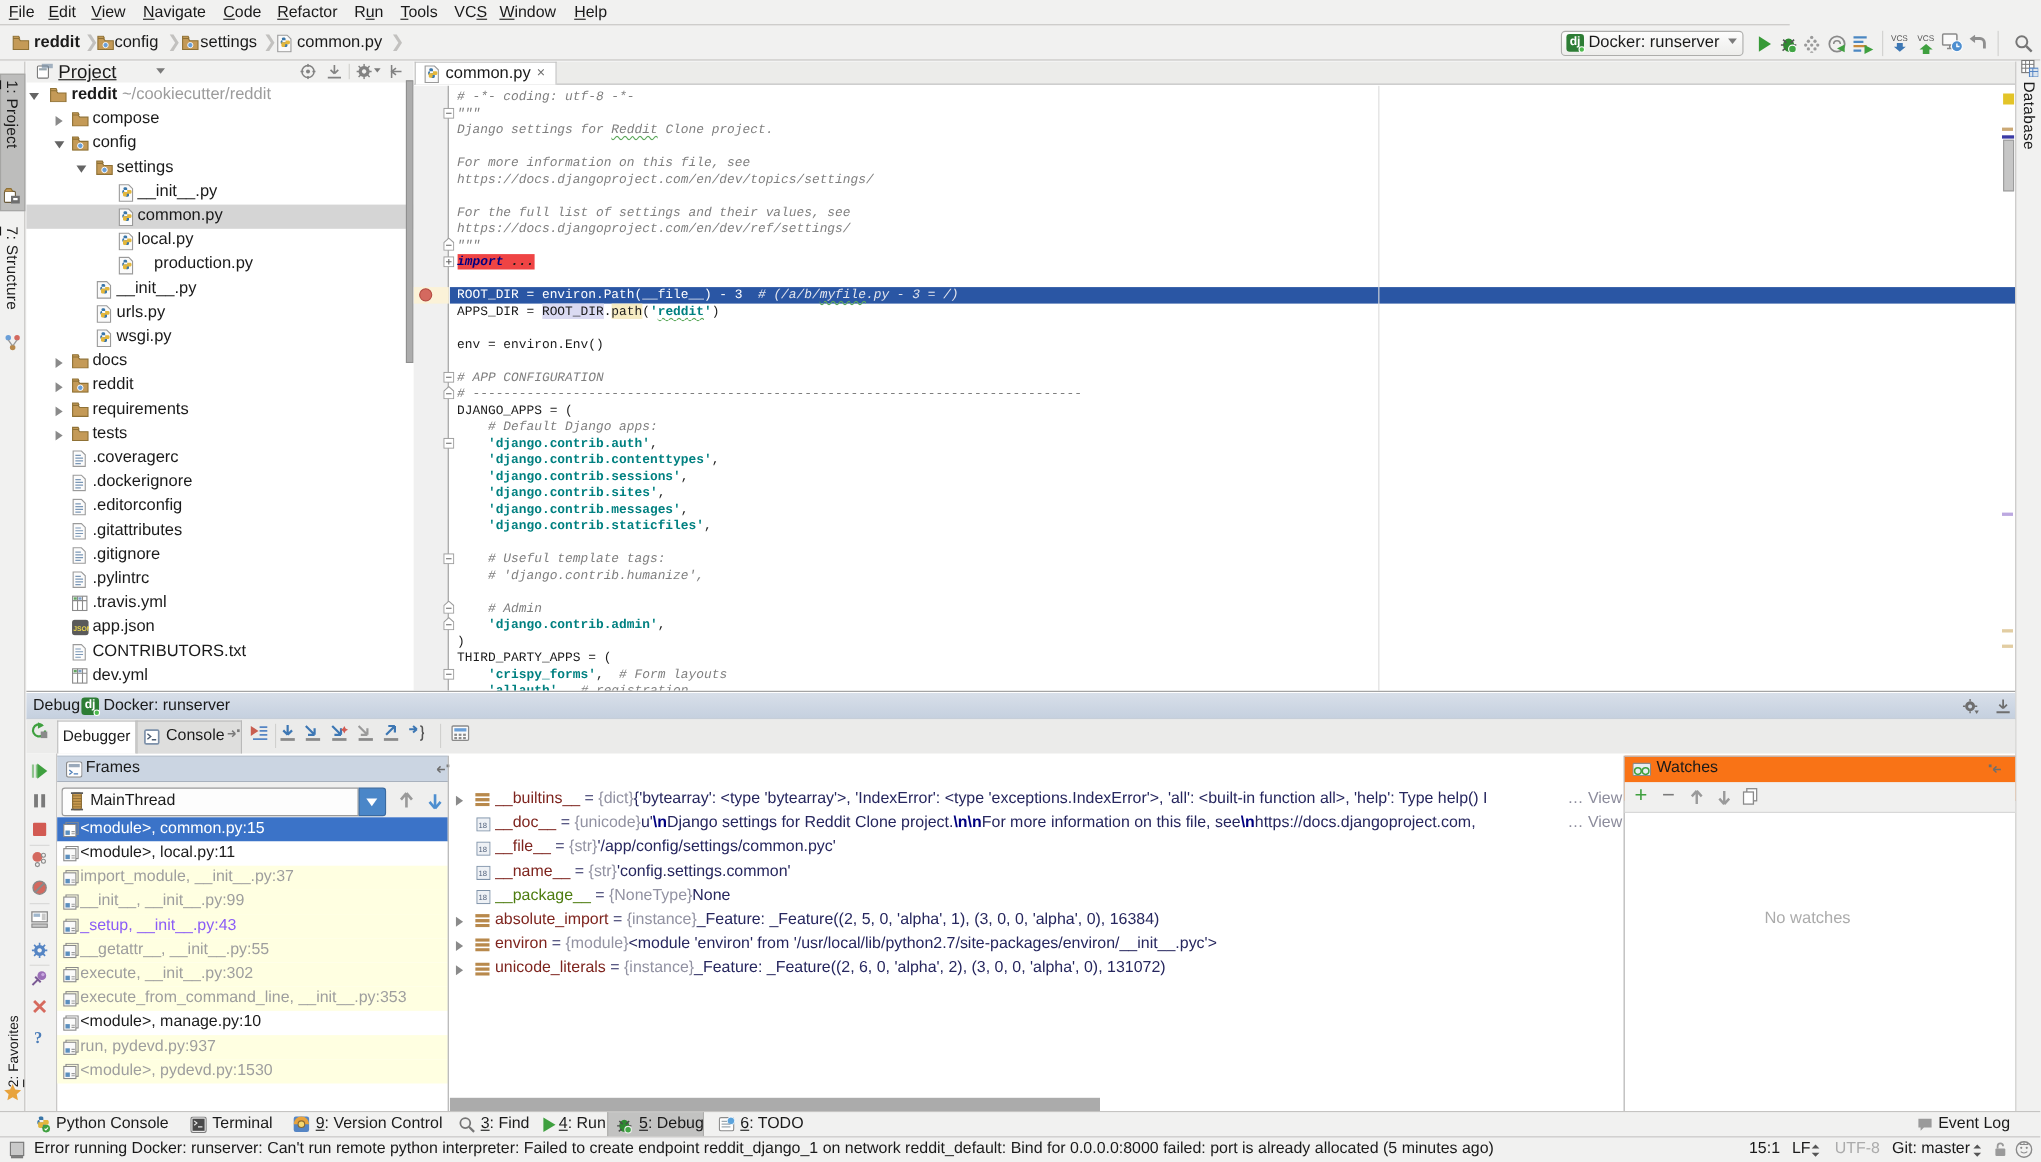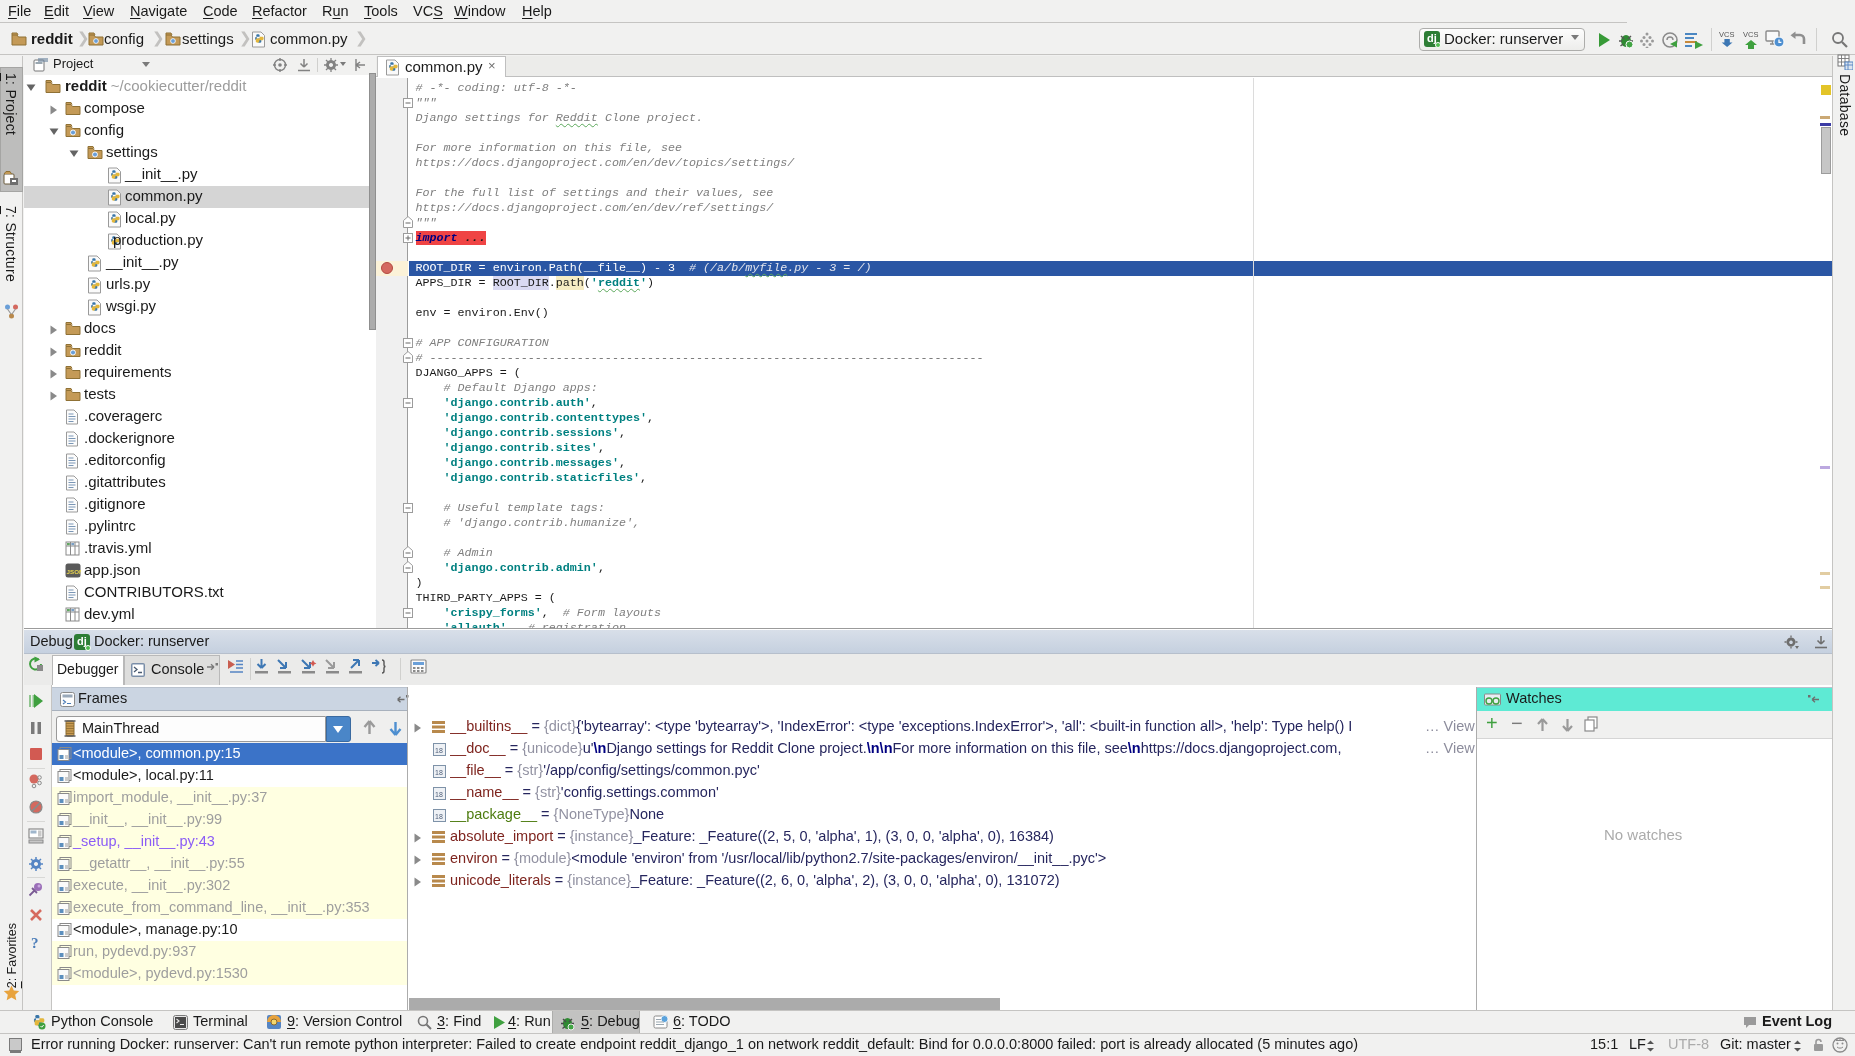--- a/index.html
+++ b/index.html
@@ -150,21 +150,21 @@
 </div>
 
 <div class="abs" id="projpanel" style="left:24px;top:56px;width:352px;height:572px;background:#FFFFFF;">
 
   <div class="abs" style="left:0;top:0;width:352px;height:19px;background:#F1F1F0;">
     <svg class="abs" style="left:9px;top:1px;" width="16" height="16" viewBox="0 0 16 16">
         <rect x="1" y="3" width="10" height="11" rx="1" fill="#FFF" stroke="#777"></rect>
         <rect x="2.5" y="5" width="7" height="2" fill="#9AA7B0"></rect>
         <rect x="5" y="1" width="10" height="4" fill="#6E87A0" opacity="0.6"></rect>
       </svg>
-    <span class="abs" style="left:29px;top:0px;font-size:13px;">Project</span>
+    <span class="abs" style="left:29px;top:0px;font-size:17px;text-decoration:underline;">Project</span>
     <span class="abs" style="left:118px;top:6px;width:0;height:0;border-left:4px solid transparent;border-right:4px solid transparent;border-top:5px solid #7A7A7A;"></span>
     <svg class="abs" style="left:249px;top:2px;" width="14" height="14" viewBox="0 0 14 14">
         <circle cx="7" cy="7" r="5.5" fill="none" stroke="#828282" stroke-width="1.4"></circle>
         <circle cx="7" cy="7" r="1.8" fill="#828282"></circle>
         <path d="M7 0 v3 M7 11 v3 M0 7 h3 M11 7 h3" stroke="#828282" stroke-width="1.4"></path>
       </svg>
     <svg class="abs" style="left:273px;top:2px;" width="14" height="14" viewBox="0 0 14 14">
         <path d="M7 1 v8 M7 9 l-3.5-3.5 M7 9 l3.5-3.5" stroke="#828282" stroke-width="1.5" fill="none"></path>
         <path d="M1 12.5 h12" stroke="#828282" stroke-width="1.5"></path>
       </svg>
@@ -226,21 +226,21 @@
       <path d="M1.5 1 h8.5 l3.5 3.5 V16 H1.5 z" fill="#FAFAFA" stroke="#9A9A9A"></path>
       <path d="M5.2 4.2 c0-1.4 3.4-1.4 3.4 0 v1.5 h-3.4 c-1.4 0-1.4 3.4 0 3.4 h1.2 v-1.6 h3.9 v3.2 c0 1.5-3.5 1.5-3.5 0" fill="#3A76A8"></path>
       <path d="M9.9 5.8 h-1.3 v1.7 h-3.8 v3.1 c0 1.5 3.5 1.5 3.5 0 v-1.4 h3.3 c1.4 0 1.4-3.4 0-3.4" fill="#E3B73C"></path>
     </svg>
     <span class="abs" style="left:101px;top:153px;font-size:15px;white-space:pre;">local.py</span>
     <svg class="abs" style="left:83px;top:177px;" width="15" height="17" viewBox="0 0 15 17">
       <path d="M1.5 1 h8.5 l3.5 3.5 V16 H1.5 z" fill="#FAFAFA" stroke="#9A9A9A"></path>
       <path d="M5.2 4.2 c0-1.4 3.4-1.4 3.4 0 v1.5 h-3.4 c-1.4 0-1.4 3.4 0 3.4 h1.2 v-1.6 h3.9 v3.2 c0 1.5-3.5 1.5-3.5 0" fill="#3A76A8"></path>
       <path d="M9.9 5.8 h-1.3 v1.7 h-3.8 v3.1 c0 1.5 3.5 1.5 3.5 0 v-1.4 h3.3 c1.4 0 1.4-3.4 0-3.4" fill="#E3B73C"></path>
     </svg>
-    <span class="abs" style="left:89px;top:175px;font-size:15px;white-space:pre;text-align:center;">production.py</span>
+    <span class="abs" style="left:116px;top:175px;font-size:15px;white-space:pre;text-align:center;">production.py</span>
     <svg class="abs" style="left:63px;top:199px;" width="15" height="17" viewBox="0 0 15 17">
       <path d="M1.5 1 h8.5 l3.5 3.5 V16 H1.5 z" fill="#FAFAFA" stroke="#9A9A9A"></path>
       <path d="M5.2 4.2 c0-1.4 3.4-1.4 3.4 0 v1.5 h-3.4 c-1.4 0-1.4 3.4 0 3.4 h1.2 v-1.6 h3.9 v3.2 c0 1.5-3.5 1.5-3.5 0" fill="#3A76A8"></path>
       <path d="M9.9 5.8 h-1.3 v1.7 h-3.8 v3.1 c0 1.5 3.5 1.5 3.5 0 v-1.4 h3.3 c1.4 0 1.4-3.4 0-3.4" fill="#E3B73C"></path>
     </svg>
     <span class="abs" style="left:82px;top:197px;font-size:15px;white-space:pre;">__init__.py</span>
     <svg class="abs" style="left:63px;top:221px;" width="15" height="17" viewBox="0 0 15 17">
       <path d="M1.5 1 h8.5 l3.5 3.5 V16 H1.5 z" fill="#FAFAFA" stroke="#9A9A9A"></path>
       <path d="M5.2 4.2 c0-1.4 3.4-1.4 3.4 0 v1.5 h-3.4 c-1.4 0-1.4 3.4 0 3.4 h1.2 v-1.6 h3.9 v3.2 c0 1.5-3.5 1.5-3.5 0" fill="#3A76A8"></path>
       <path d="M9.9 5.8 h-1.3 v1.7 h-3.8 v3.1 c0 1.5 3.5 1.5 3.5 0 v-1.4 h3.3 c1.4 0 1.4-3.4 0-3.4" fill="#E3B73C"></path>
@@ -773,21 +773,21 @@
         <rect x="0" y="0" width="13" height="3"></rect>
         <rect x="0" y="4.5" width="13" height="3"></rect>
         <rect x="0" y="9" width="13" height="3"></rect>
       </g>
     </svg>
   <span class="abs" style="left:426px;top:243px;font-size:14.5px;color:#26265E;white-space:pre;max-width:1020px;overflow:hidden;"><span style="color:#7E241E;">unicode_literals</span> = <span style="color:#9292A2;">{instance}</span>_Feature: _Feature((2, 6, 0, 'alpha', 2), (3, 0, 0, 'alpha', 0), 131072)</span>
 
   <div class="abs" style="left:385px;top:369px;width:591px;height:12px;background:#ABABAB;"></div>
 
   <span class="abs" style="left:1452px;top:58px;width:1px;height:324px;background:#ACACAC;"></span>
-  <div class="abs" style="left:1453px;top:58px;width:355px;height:41px;background:#5eead4;border-top:1px solid #B9C2CE;border-bottom:1px solid #A8B1BD;">
+  <div class="abs" style="left:1453px;top:58px;width:355px;height:41px;background:#f97316;border-top:1px solid #B9C2CE;border-bottom:1px solid #A8B1BD;">
     <svg class="abs" style="left:7px;top:4px;" width="17" height="15" viewBox="0 0 17 15">
         <rect x="0.5" y="2" width="16" height="11" rx="1" fill="#E8EDF2" stroke="#8A8A8A"></rect>
         <circle cx="5" cy="9" r="3" fill="none" stroke="#3FA03F" stroke-width="1.4"></circle>
         <circle cx="12" cy="9" r="3" fill="none" stroke="#3FA03F" stroke-width="1.4"></circle>
         <path d="M8 9 h1" stroke="#3FA03F"></path>
       </svg>
     <span class="abs" style="left:29px;top:2px;font-size:14.5px;">Watches</span>
     <svg class="abs" style="left:330px;top:6px;" width="13" height="11" viewBox="0 0 13 11">
         <path d="M5 5.5 h7 M5 5.5 l3-2.8 M5 5.5 l3 2.8" stroke="#6E6E6E" stroke-width="1.3" fill="none"></path>
         <rect x="1" y="1" width="2.5" height="2.5" fill="#6E6E6E"></rect>
@@ -849,21 +849,21 @@
   <span class="abs" style="left:581px;top:2px;"><u>5</u>: Debug</span>
   <svg class="abs" style="left:653px;top:3px;" width="16" height="16" viewBox="0 0 16 16">
       <rect x="1" y="2" width="13" height="12" rx="1.5" fill="#FDFDFD" stroke="#8A8A8A"></rect>
       <circle cx="11.5" cy="5" r="3.5" fill="#5BA3DC" stroke="#FFF" stroke-width="0.8"></circle>
       <path d="M3 5.5 h5 M3 8 h8 M3 10.5 h8" stroke="#9AA7B0" stroke-width="1.1"></path>
     </svg>
   <span class="abs" style="left:673px;top:2px;"><u>6</u>: TODO</span>
   <svg class="abs" style="left:1743px;top:5px;" width="14" height="13" viewBox="0 0 14 13">
       <path d="M1 1 h12 v8 h-7 l-3 3 v-3 h-2z" fill="#9A9A9A"></path>
     </svg>
-  <span class="abs" style="left:1762px;top:2px;font-weight:bold;">Event Log</span>
+  <span class="abs" style="left:1762px;top:2px;">Event Log</span>
 </div>
 
 <div class="abs" id="statusbar" style="left:0;top:1033px;width:1855px;height:23px;background:#F1F1F0;border-top:1px solid #C5C4C2;font-size:14.5px;">
   <span class="abs" style="left:9px;top:4px;width:13px;height:13px;background:#C9C9C9;border:1px solid #7A7A7A;box-shadow:0 3px 0 -1px #7A7A7A;"></span>
   <span class="abs" style="left:31px;top:2px;">Error running Docker: runserver: Can't run remote python interpreter: Failed to create endpoint reddit_django_1 on network reddit_default: Bind for 0.0.0.0:8000 failed: port is already allocated (5 minutes ago)</span>
   <span class="abs" style="left:1590px;top:2px;">15:1</span>
   <span class="abs" style="left:1629px;top:2px;">LF</span>
   <svg class="abs" style="left:1646px;top:6px;" width="9" height="12" viewBox="0 0 9 12">
       <path d="M4.5 0.5 L8 4 H1z M4.5 11.5 L1 8 h7z" fill="#555"></path>
     </svg>

